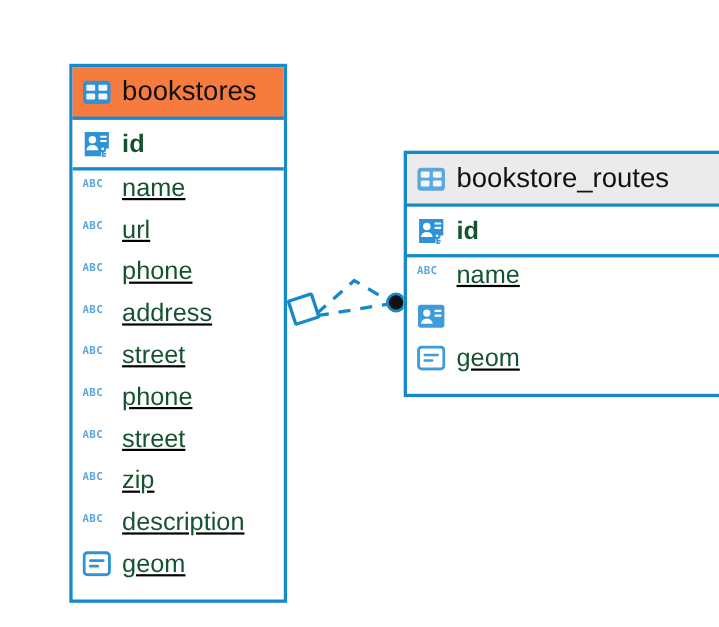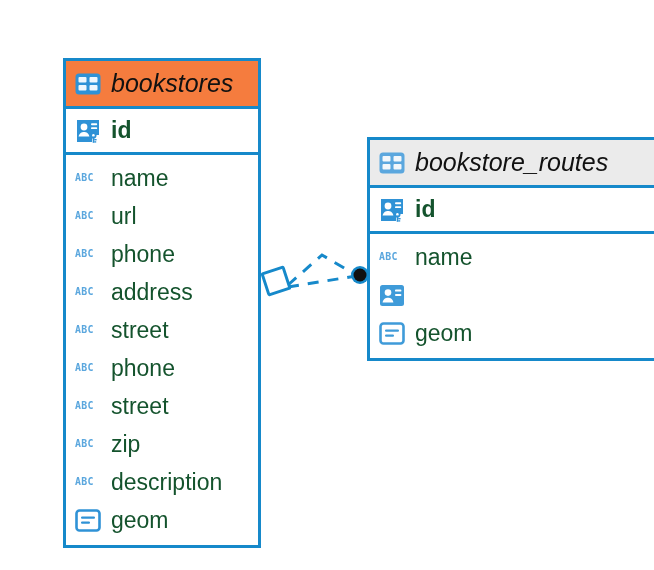--- a/index.html
+++ b/index.html
@@ -39,45 +39,45 @@
   }
   .entity-header.accent { background: #F57C3E; }
   .entity-header.plain  { background: #EBEBEB; }
 
   .entity-title {
     font-size: 25px;
     color: #111111;
     margin-left: 10px;
     white-space: nowrap;
     line-height: 1;
-    font-style: italic;
   }
 
   .pk-row {
     display: flex;
     align-items: center;
     box-sizing: border-box;
     height: 46px;
     padding: 0 8px 0 9px;
     border-bottom: 3px solid #1689CA;
     background: #ffffff;
   }
   .pk-row .field-label {
     font-weight: bold;
   }
 
   .field-list {
     padding: 4px 0 6px 0;
   }
   .field-row {
     display: flex;
-    align-items: center;
+    align-items: flex-start;
     box-sizing: border-box;
     height: 38px;
     padding: 0 8px 0 9px;
+    text-decoration: underline;
   }
   .field-label {
     font-size: 23px;
     color: #14532d;
     margin-left: 10px;
     white-space: nowrap;
     line-height: 1;
   }
 
   .icon {

